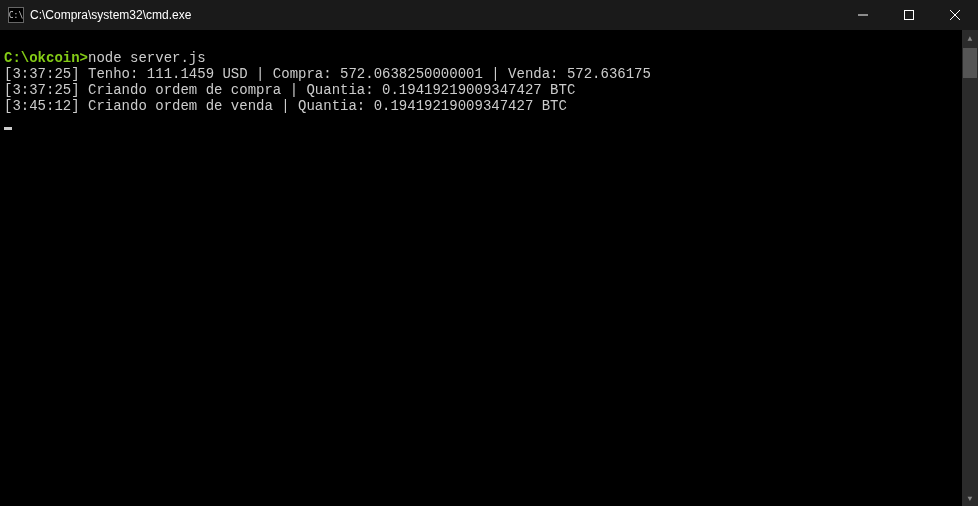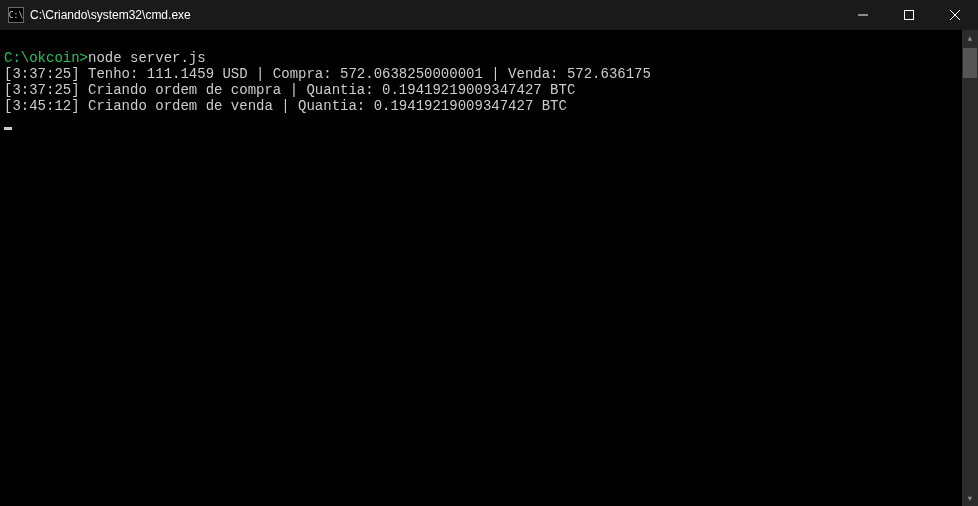--- a/index.html
+++ b/index.html
@@ -67,21 +67,21 @@
       color: #ccc;
       padding: 4px 4px;
       font-size: 14px;
       line-height: 16px;
       white-space: pre;
       overflow: hidden;
     }
     .terminal-line {
       display: block;
     }
-    .prompt-path { color: #22c55e; }
+    .prompt-path { color: #84cc16; font-weight: bold; }
     .cursor {
       display: inline-block;
       width: 8px;
       height: 3px;
       background: #ccc;
       vertical-align: bottom;
       margin-top: 2px;
     }
     .scrollbar {
       width: 16px;
@@ -108,21 +108,21 @@
       font-size: 8px;
     }
     .scrollbar-arrow.up { top: 0; }
     .scrollbar-arrow.down { bottom: 0; }
   </style>
 </head>
 <body>
 
 <div class="titlebar">
   <div class="titlebar-icon">C:\</div>
-  <div class="titlebar-title">C:\Criando\system32\cmd.exe</div>
+  <div class="titlebar-title">C:\Compra\system32\cmd.exe</div>
   <div class="titlebar-controls">
     <div class="titlebar-btn">
       <svg viewBox="0 0 10 10">
           <line x1="0" y1="5" x2="10" y2="5" stroke="#fff" stroke-width="1"></line>
         </svg>
     </div>
     <div class="titlebar-btn">
       <svg viewBox="0 0 10 10">
           <rect x="0.5" y="0.5" width="9" height="9" fill="none" stroke="#fff" stroke-width="1"></rect>
         </svg>

